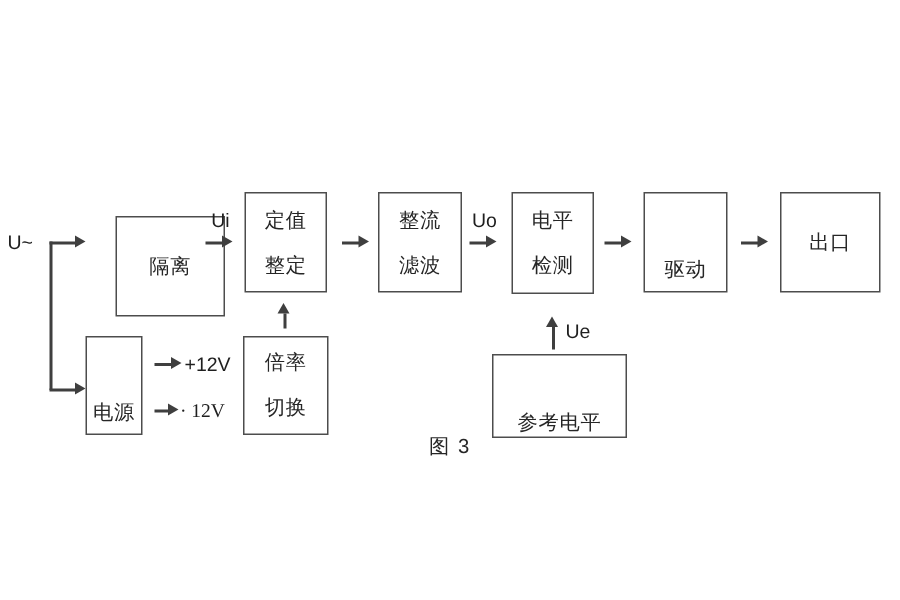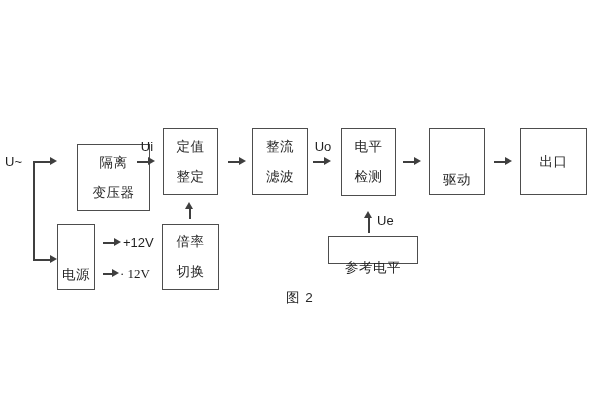--- a/index.html
+++ b/index.html
@@ -63,21 +63,21 @@
   
   #b-transformer { left: 57px;  top: 144px; width: 73px; height: 67px; margin-left: 20px; }
   #b-setpoint    { left: 163px; top: 128px; width: 55px; height: 67px; }
   #b-rectifier   { left: 252px; top: 128px; width: 56px; height: 67px; }
   #b-level       { left: 341px; top: 128px; width: 55px; height: 68px; }
   #b-drive       { left: 429px; top: 128px; width: 56px; height: 67px; }
   #b-relay       { left: 520px; top: 128px; width: 67px; height: 67px; font-family: Liberation Serif, serif; }
   
   #b-power       { left: 57px;  top: 224px; width: 38px; height: 66px; }
   #b-ratio       { left: 162px; top: 224px; width: 57px; height: 66px; }
-  #b-ref         { left: 328px; top: 236px; width: 90px; height: 28px; }
+  #b-ref         { left: 328px; top: 236px; width: 90px; height: 56px; }
 
   
   #ln-input-h  { left: 33px;  top: 161px; width: 18px; }
   #ah-input    { left: 50px;  top: 157px; }
   #ln-input-v  { left: 33px;  top: 161px; height: 99px; }
   #ln-power-h  { left: 33px;  top: 259px; width: 18px; }
   #ah-power    { left: 50px;  top: 255px; }
   
   #ln-ui   { left: 137px; top: 161px; width: 12px; }
   #ah-ui   { left: 148px; top: 157px; }
@@ -108,21 +108,20 @@
   #sig-p12   { left: 123px; top: 235px; }
   #sig-m12   { left: 120px; top: 266px; font-family: Liberation Serif, serif; }
 </style>
 </head>
 <body>
 
 <div class="canvas">
 
   <div class="box" id="b-transformer">
     <span>隔离</span>
-    <span>变压器</span>
   </div>
   <div class="box" id="b-setpoint">
     <span>定值</span>
     <span>整定</span>
   </div>
   <div class="box" id="b-rectifier">
     <span>整流</span>
     <span>滤波</span>
   </div>
   <div class="box" id="b-level">
@@ -174,15 +173,15 @@
   <div class="hline" id="ln-m12"></div>
   <div class="arr-r" id="ah-m12"></div>
 
   <div class="sig" id="sig-input">U~</div>
   <div class="sig ctr" id="sig-ui">Ui</div>
   <div class="sig ctr" id="sig-uo">Uo</div>
   <div class="sig" id="sig-ue">Ue</div>
   <div class="sig" id="sig-p12">+12V</div>
   <div class="sig" id="sig-m12">· 12V</div>
 
-  <div class="caption">图 2</div>
+  <div class="caption">图 3</div>
 
 </div>
 
 </body></html>

